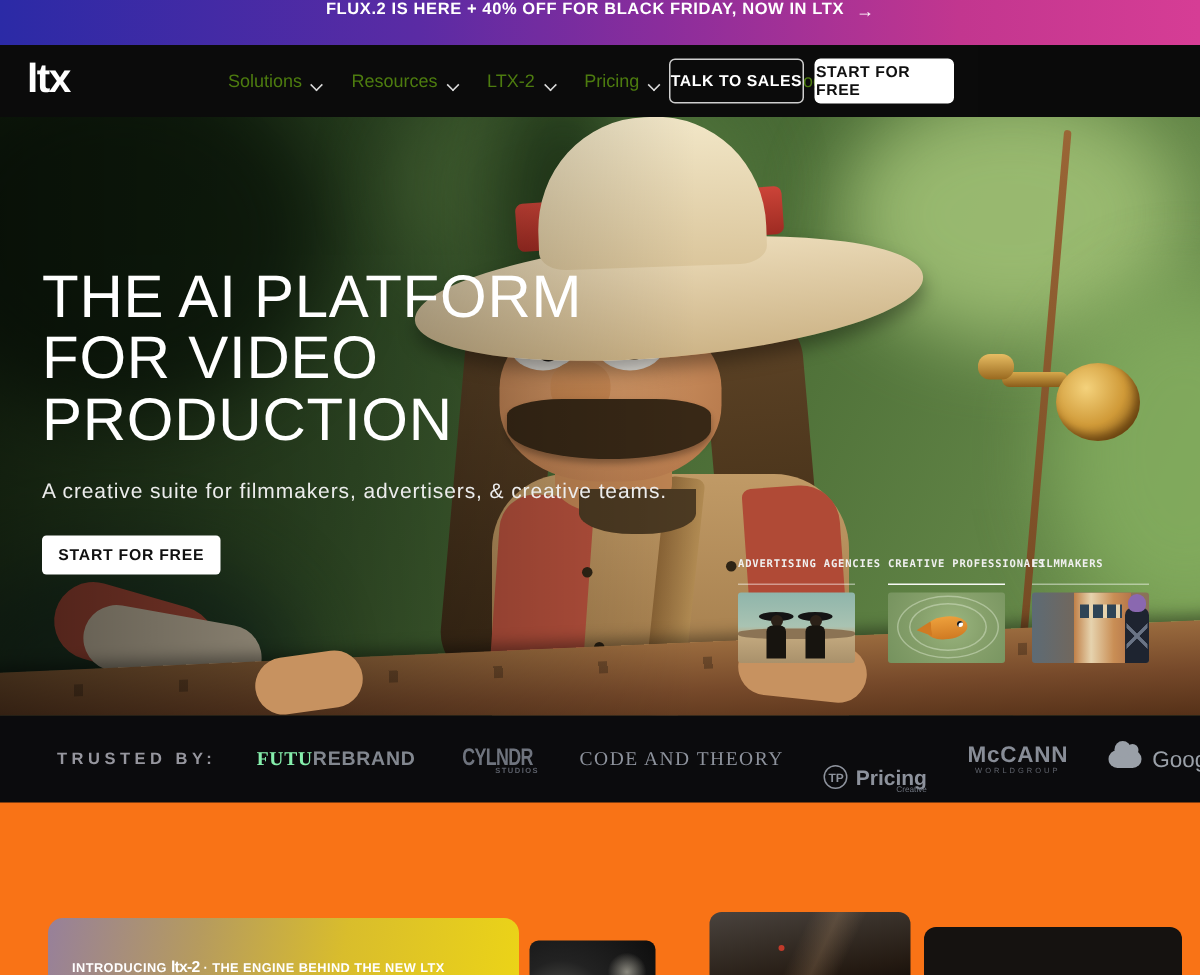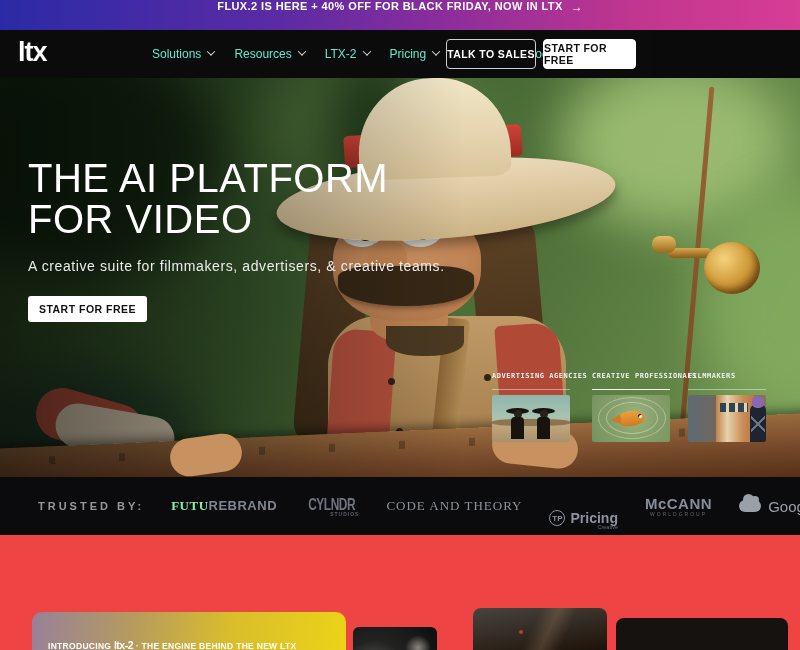--- a/index.html
+++ b/index.html
@@ -11,21 +11,21 @@
     background:linear-gradient(90deg,#2b2aa6 0%,#5b2ba4 35%,#8a2d9c 55%,#c2368f 80%,#d63d95 100%);
     display:flex; align-items:flex-start; justify-content:center; cursor:pointer; }
   .banner-text { color:#fff; font-size:11px; letter-spacing:.4px; font-weight:bold; }
   .banner-arrow { color:#fff; font-size:12px; margin-left:8px; font-weight:bold; }
 
   
   .nav { position:relative; width:652px; height:48px; background:#0b0b0b; }
   .logo { position:absolute; left:18px; top:7px; color:#fff; font-size:27px; font-weight:800;
           letter-spacing:-1px; cursor:pointer; }
   .nav-links { position:absolute; left:152px; top:0; height:48px; display:flex; align-items:center; gap:20px; }
-  .nav-item { color:#5eead4; font-size:12px; display:flex; align-items:center; cursor:pointer; white-space:nowrap; }
+  .nav-item { color:#4d7c0f; font-size:12px; display:flex; align-items:flex-end; cursor:pointer; white-space:nowrap; }
   .chev { width:6px; height:6px; border-right:1.4px solid #ddd; border-bottom:1.4px solid #ddd;
           transform:rotate(45deg) translate(-1px,-1px); margin-left:7px; margin-top:-3px; }
   .btn { position:absolute; top:9px; height:30px; display:flex; align-items:center; justify-content:center;
          font-size:10.5px; font-weight:bold; letter-spacing:.4px; border-radius:4px; cursor:pointer; }
   .btn-outline { right:116px; width:90px; border:1px solid #cfcfcf; color:#fff; background:#0b0b0b; }
   .btn-solid { right:16px; width:93px; background:#fff; color:#101010; border:1px solid #fff; }
 
   
   .hero { position:relative; width:800px; height:399px; overflow:hidden;
     background:linear-gradient(115deg,#27441f 0%,#3b5c2e 35%,#4e7038 60%,#648748 85%,#76994f 100%); }
@@ -88,21 +88,21 @@
     background:linear-gradient(180deg,#e7bd63,#99691f); }
   .reel-arm { position:absolute; left:668px; top:170px; width:44px; height:10px; border-radius:5px;
     background:linear-gradient(180deg,#d7a94c,#8a5c1a); }
   .railing { position:absolute; left:-20px; bottom:-26px; width:840px; height:72px;
     background:linear-gradient(180deg,#9a6b3e 0%,#76492a 45%,#4c2a13 100%); transform:rotate(-2.5deg);
     box-shadow:0 -4px 10px rgba(0,0,0,.4); }
   .railing::after { content:""; position:absolute; left:0; top:10px; width:100%; height:8px;
     background:repeating-linear-gradient(90deg,rgba(0,0,0,.25) 0 6px,transparent 6px 70px); }
 
   
-  .hero-copy { position:absolute; left:28px; top:80px; z-index:5; }
+  .hero-copy { position:absolute; left:28px; top:100px; z-index:5; }
   .hero-title { color:#fff; font-size:40px; line-height:41px; font-weight:400; letter-spacing:.5px; }
   .hero-sub { color:#ececec; font-size:14px; letter-spacing:.6px; margin-top:18px; font-weight:400; }
   .hero-cta { margin-top:22px; width:119px; height:26px; background:#fff; color:#111; border-radius:3px;
     display:flex; align-items:center; justify-content:center; font-size:10.5px; font-weight:bold;
     letter-spacing:.5px; cursor:pointer; }
 
   
   .cats { position:absolute; top:294px; z-index:6; }
   .cat { position:absolute; width:78px; cursor:pointer; }
   .cat-1 { left:492px; } .cat-2 { left:592px; } .cat-3 { left:688px; }
@@ -164,21 +164,21 @@
   .lg-mccann .nm { font-size:15px; font-weight:bold; letter-spacing:.5px; color:#888d97; }
   .lg-mccann .sub { font-size:5px; letter-spacing:2px; color:#62666f; margin-top:-1px; }
   .lg-gcloud { display:flex; align-items:center; gap:7px; color:#9aa0a8; font-size:15px; }
   .gcloud-icon { position:relative; width:22px; height:12px; background:#9aa0a8; border-radius:7px; }
   .gcloud-icon::before { content:""; position:absolute; left:4px; top:-6px; width:11px; height:11px;
     background:#9aa0a8; border-radius:50%; }
   .gcloud-icon::after { content:""; position:absolute; left:12px; top:-4px; width:8px; height:8px;
     background:#9aa0a8; border-radius:50%; }
 
   
-  .bottom { position:relative; width:800px; height:115px; background:#ef4444; }
+  .bottom { position:relative; width:800px; height:115px; background:#f97316; }
   .card { position:absolute; overflow:hidden; cursor:pointer; }
   .card-intro { left:32px; top:77px; width:314px; height:60px; border-radius:10px;
     background:linear-gradient(100deg,#97809a 0%,#b69b5e 32%,#d9bd2c 62%,#ecd417 100%); }
   .card-intro-text { position:absolute; left:16px; top:27px; color:#fff; font-size:8.5px;
     letter-spacing:.3px; white-space:nowrap; font-weight:bold; }
   .card-intro-text .ltx2 { font-size:10.5px; font-weight:800; letter-spacing:-.5px; }
   .card-v1 { left:353px; top:92px; width:84px; height:40px; border-radius:6px;
     background:radial-gradient(circle at 25% 110%, #5e5e58 0%, #222 40%, #0e0e0e 100%); }
   .card-v1::after { content:""; position:absolute; left:52px; top:8px; width:26px; height:26px;
     background:radial-gradient(circle,#8a887e 0%,rgba(20,20,20,0) 70%); border-radius:50%; }
@@ -273,20 +273,21 @@
     <div class="hand-l"></div>
     <div class="hand-r"></div>
   </div>
 
   <div class="hero-shade"></div>
 
   <div class="hero-copy">
     <div class="hero-title">
       <div>THE AI PLATFORM</div>
       <div>FOR VIDEO</div>
+      <div>PRODUCTION</div>
     </div>
     <div class="hero-sub">A creative suite for filmmakers, advertisers, &amp; creative teams.</div>
     <div class="hero-cta">START FOR FREE</div>
   </div>
 
   <div class="cats">
     <div class="cat cat-1">
       <div class="cat-label">ADVERTISING AGENCIES</div>
       <div class="cat-line"></div>
       <div class="thumb t1">

